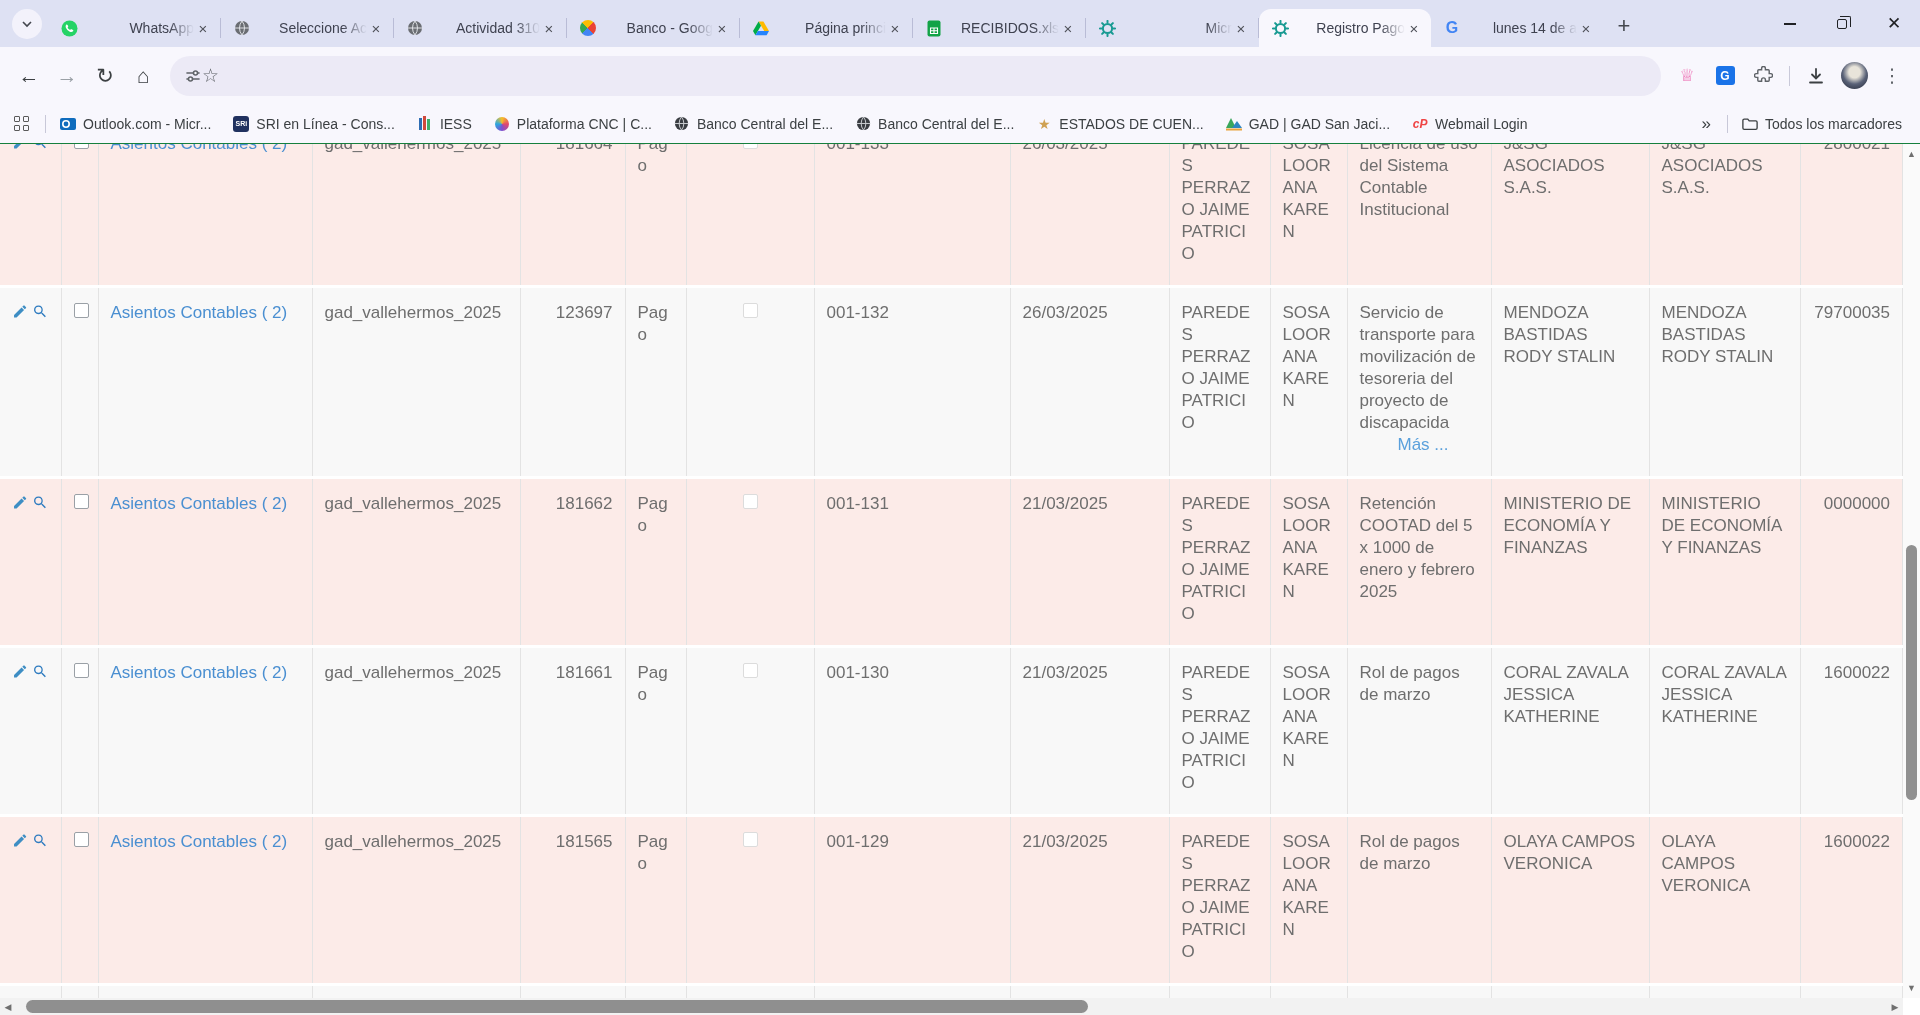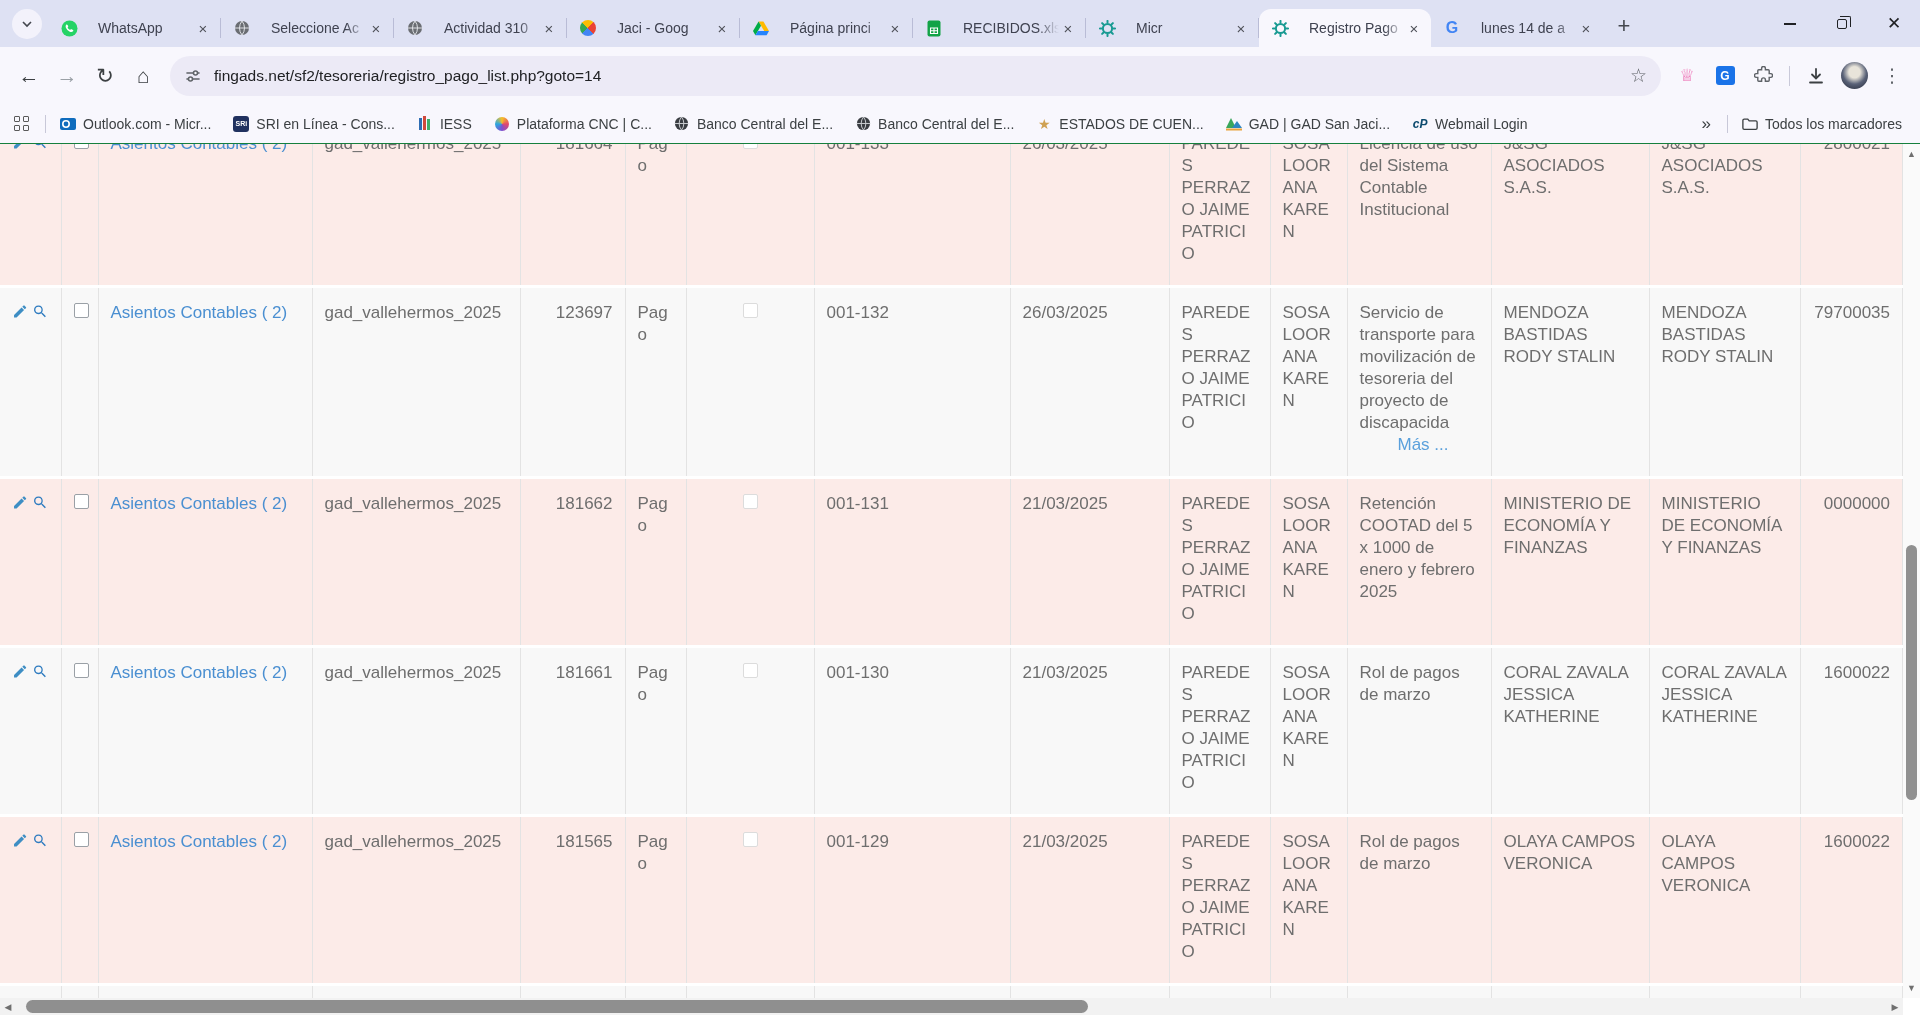--- a/index.html
+++ b/index.html
@@ -6,21 +6,21 @@
   html,body { width:1920px; height:1015px; overflow:hidden; font-family:"Liberation Sans", sans-serif; background:#fff; }
 
   
   .tabstrip { height:47px; background:#dee1f3; display:flex; align-items:flex-end; padding-left:8px; }
   .tab-search { width:30px; height:30px; border-radius:50%; background:#f3f2fb; display:flex; align-items:center; justify-content:center; margin:0 6px 8px 4px; color:#44474e; }
   .tabs { display:flex; align-items:flex-end; height:100%; }
   .tab { width:172px; height:38px; display:flex; align-items:center; padding:0 8px 0 12px; border-radius:12px 12px 0 0; color:#3f4250; position:relative; }
   .tab.active { background:#f8f7fd;padding-left:12px; }
   .tab-sep { width:1px; height:20px; background:#b9bcd6; margin-bottom:9px; }
   .fav { width:18px; height:18px; display:inline-flex; align-items:center; justify-content:center; flex:0 0 18px; font-size:14px; }
-  .tab-label { font-size:14px; margin-left:20px; white-space:nowrap; overflow:hidden; flex:1; -webkit-mask-image:linear-gradient(90deg,#000 78%,transparent); mask-image:linear-gradient(90deg,#000 78%,transparent); }
+  .tab-label { font-size:14px; margin-left:3px; white-space:nowrap; overflow:hidden; flex:1; -webkit-mask-image:linear-gradient(90deg,#000 78%,transparent); mask-image:linear-gradient(90deg,#000 78%,transparent);text-align:right; }
   .tab-close { width:18px; height:18px; border-radius:50%; display:flex; align-items:center; justify-content:center; font-size:15px; color:#50525a; }
   .newtab { width:30px; height:30px; display:flex; align-items:center; justify-content:center; font-size:22px; color:#44474e; margin:0 0 6px 6px; }
   .win-controls { margin-left:auto; display:flex; height:100%; }
   .win-btn { width:52px; height:100%; display:flex; align-items:center; justify-content:center; color:#202124; font-size:17px; }
   .win-min-glyph { width:12px; height:2px; background:#202124; display:block; }
   .win-restore-glyph { width:10px; height:10px; border:1.5px solid #202124; border-radius:2px; position:relative; }
   .win-restore-glyph:before { content:""; position:absolute; left:2px; top:-4px; width:10px; height:10px; border-top:1.5px solid #202124; border-right:1.5px solid #202124; border-radius:0 2px 0 0; }
 
   
   .toolbar { height:57px; background:#f8f7fd; display:flex; align-items:center; padding:0 10px; }
@@ -114,21 +114,21 @@
       </span>
       <span class="tab-label">Actividad 310</span>
       <span class="tab-close">×</span>
     </div>
     <span class="tab-sep"></span>
 
     <div class="tab">
       <span class="fav">
         <span style="width:16px;height:16px;border-radius:50%;background:conic-gradient(from 45deg,#EA4335 0 25%,#4285F4 0 50%,#34A853 0 75%,#FBBC04 0);display:inline-block;"></span>
       </span>
-      <span class="tab-label">Jaci - Goog</span>
+      <span class="tab-label">Banco - Goog</span>
       <span class="tab-close">×</span>
     </div>
     <span class="tab-sep"></span>
 
     <div class="tab">
       <span class="fav">
         <svg width="16" height="15" viewBox="0 0 16 15">
             <polygon points="5.6,0.5 10.4,0.5 16,10 11.2,10" fill="#FFBA00"></polygon>
             <polygon points="5.6,0.5 0,10 2.4,14.2 8,4.7" fill="#00AC47"></polygon>
             <polygon points="2.4,14.2 13.6,14.2 16,10 4.8,10" fill="#2684FC"></polygon>
@@ -220,21 +220,20 @@
 
   <div class="omnibox">
     <svg width="18" height="18" viewBox="0 0 18 18">
         <g stroke="#5f6368" stroke-width="1.6" stroke-linecap="round">
           <line x1="3" y1="6" x2="15" y2="6"></line>
           <line x1="3" y1="12" x2="15" y2="12"></line>
         </g>
         <circle cx="11.5" cy="6" r="2" fill="#f8f7fd" stroke="#5f6368" stroke-width="1.6"></circle>
         <circle cx="6.5" cy="12" r="2" fill="#f8f7fd" stroke="#5f6368" stroke-width="1.6"></circle>
       </svg>
-    <span class="url">fingads.net/sf2/tesoreria/registro_pago_list.php?goto=14</span>
     <span style="font-size:19px;color:#5f6368;">☆</span>
   </div>
 
   <div class="toolbar-right">
     <div class="icon-btn" style="color:#ec63ad;font-size:17px;">♕</div>
     <div class="icon-btn">
       <span style="width:19px;height:19px;background:#1a73e8;border-radius:3px;color:#fff;font-size:12px;font-weight:bold;display:flex;align-items:center;justify-content:center;">G</span>
     </div>
     <div class="icon-btn">
       <svg width="19" height="19" viewBox="0 0 20 20">
@@ -334,21 +333,21 @@
       <svg width="16" height="14" viewBox="0 0 16 14">
           <polygon points="5,1 10,11 0,11" fill="#3aa65c"></polygon>
           <polygon points="11,4 16,11 6,11" fill="#2e86c1"></polygon>
           <rect x="0" y="11.5" width="16" height="2" fill="#e8a33d"></rect>
         </svg>
     </span>
     <span class="bm-label">GAD | GAD San Jaci...</span>
   </div>
 
   <div class="bm">
-    <span class="bfav" style="color:#0c4a6e;font-weight:bold;font-style:italic;font-size:12px;">cP</span>
+    <span class="bfav" style="color:#ef4444;font-weight:bold;font-style:italic;font-size:12px;">cP</span>
     <span class="bm-label">Webmail Login</span>
   </div>
 
   <span class="bm-overflow">»</span>
   <span class="bm-sep"></span>
   <div class="bm" style="margin-right:4px;">
     <span class="bfav">
       <svg width="17" height="14" viewBox="0 0 18 14">
           <path d="M1 3a1.5 1.5 0 0 1 1.5-1.5h4l1.6 2H15.5A1.5 1.5 0 0 1 17 5v6.5a1.5 1.5 0 0 1-1.5 1.5h-13A1.5 1.5 0 0 1 1 11.5z" fill="none" stroke="#3c4043" stroke-width="1.5"></path>
         </svg>

